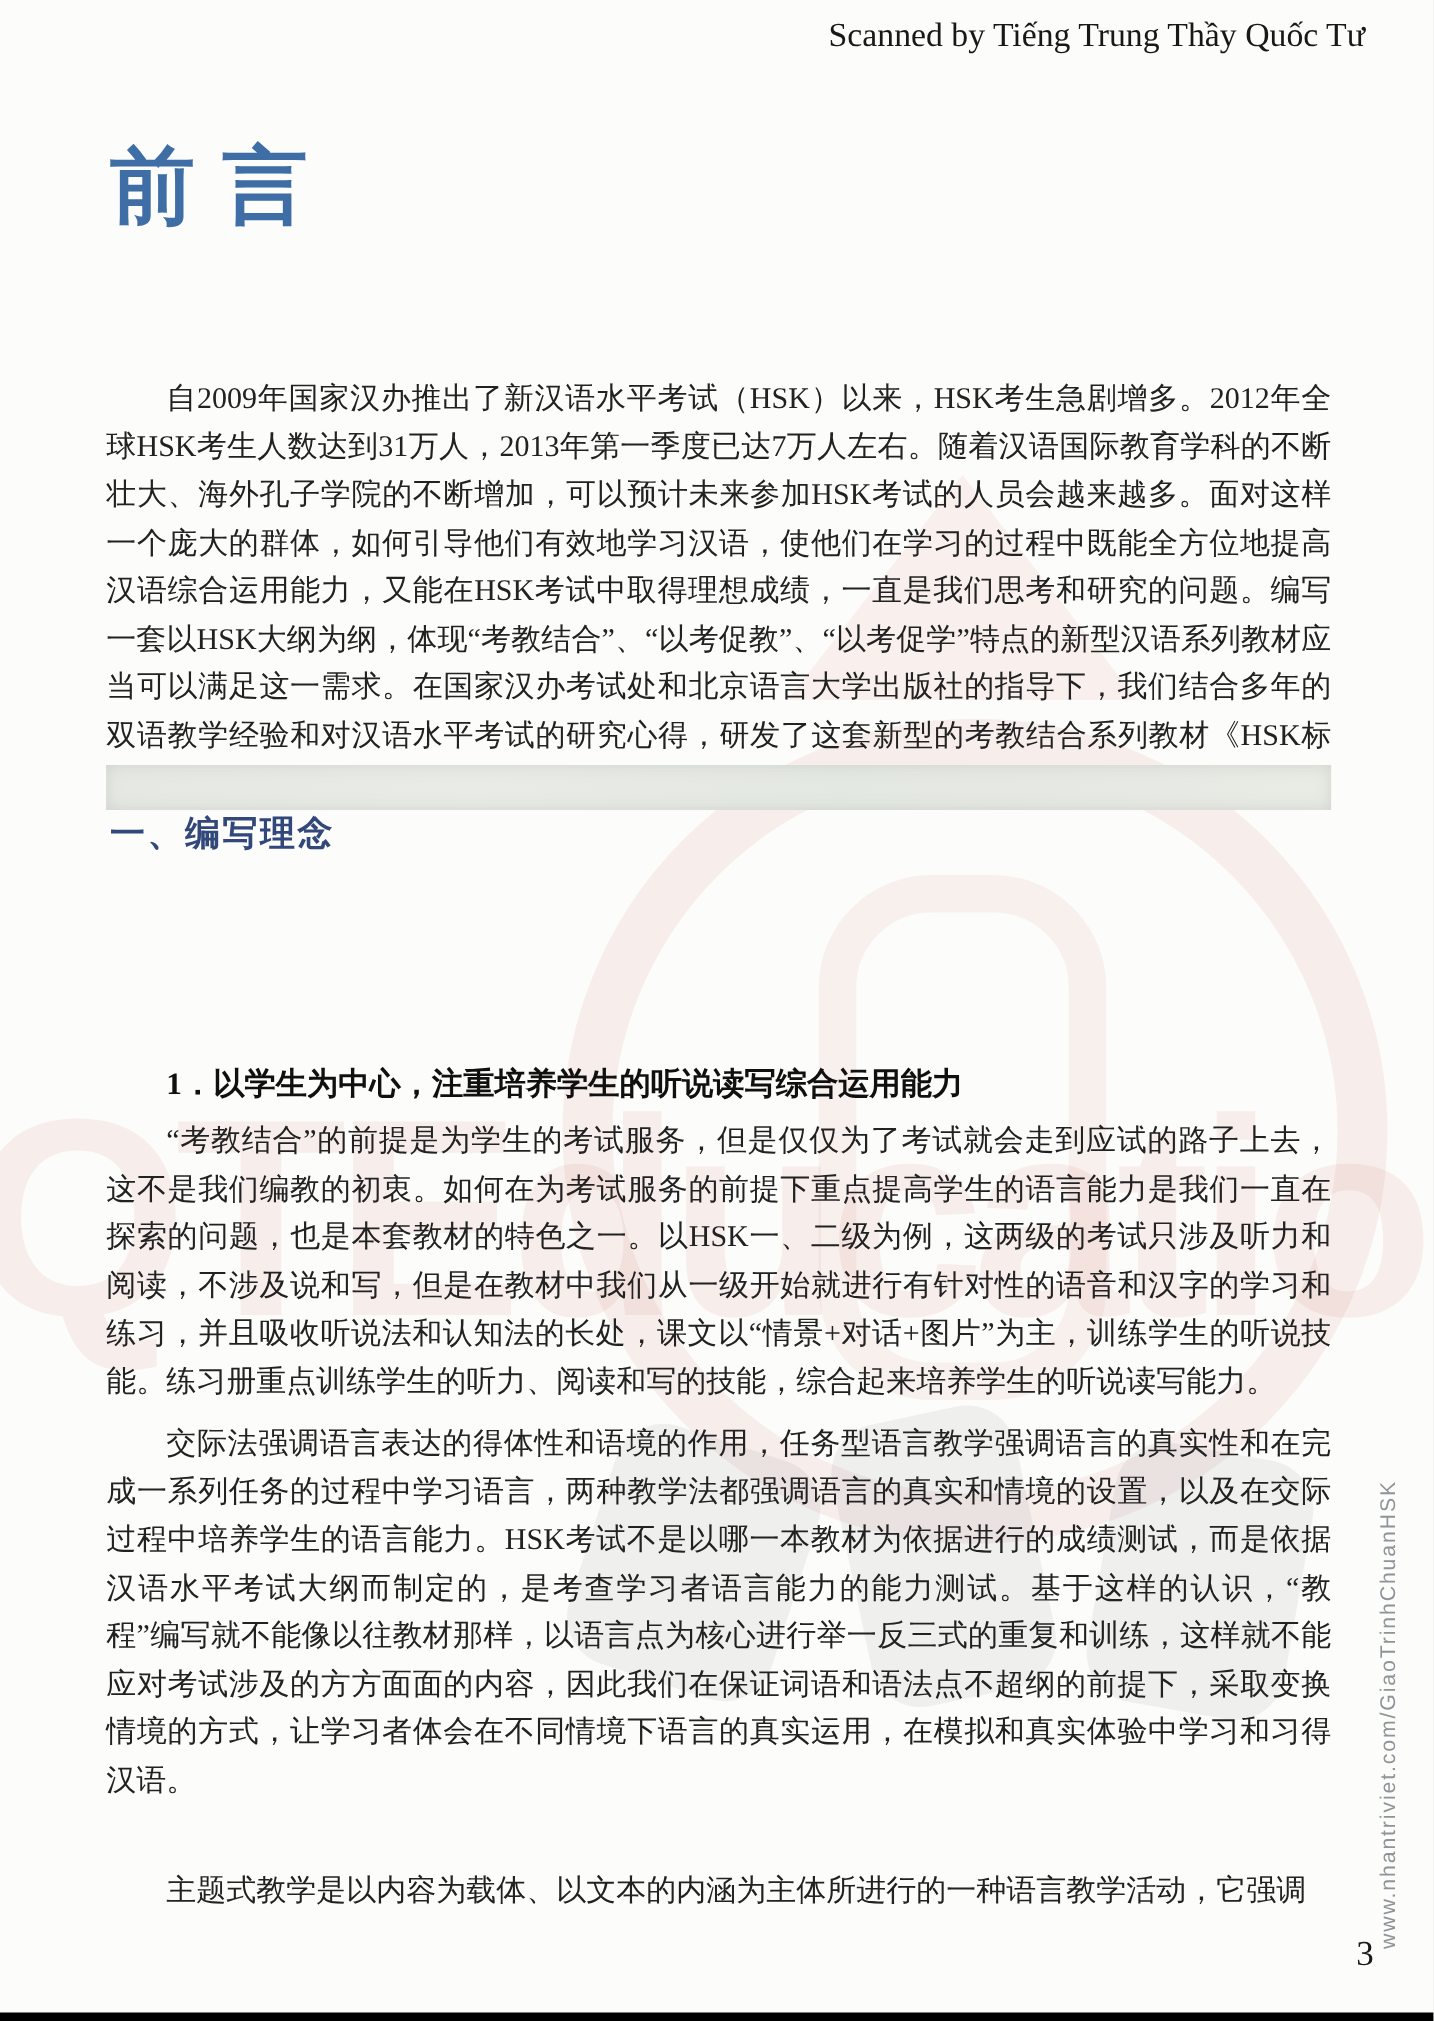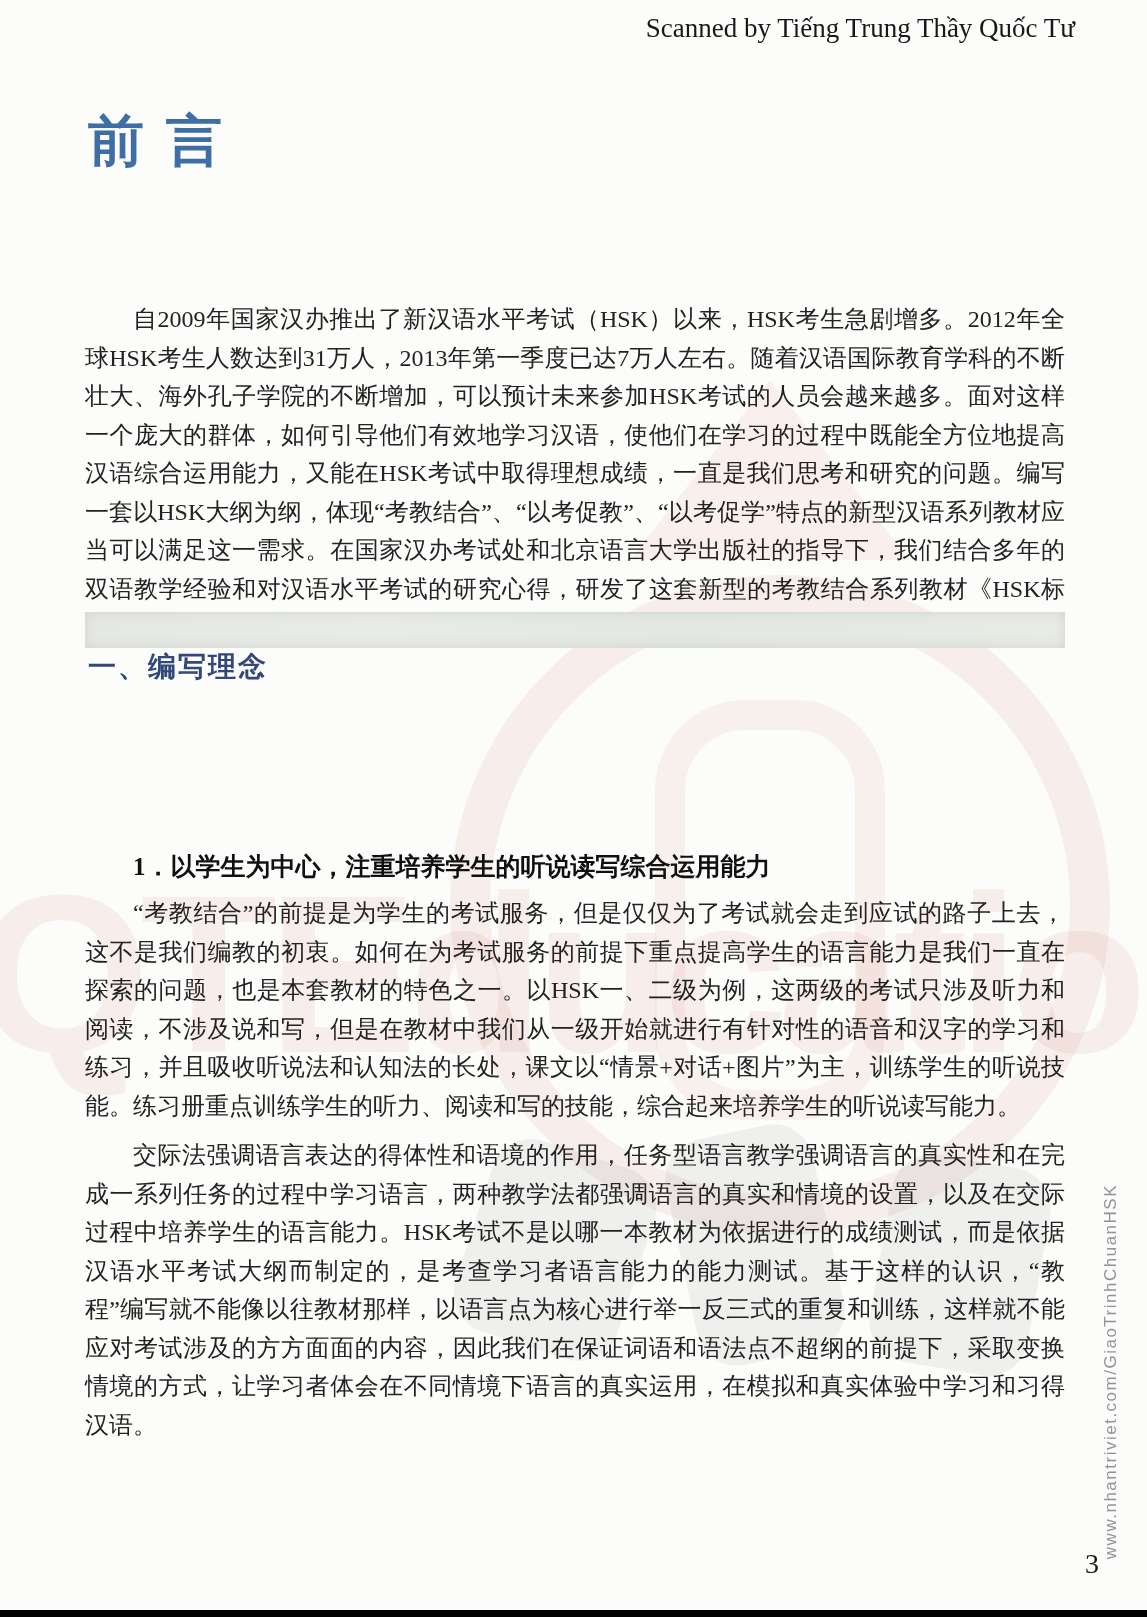--- a/index.html
+++ b/index.html
@@ -37,27 +37,27 @@
     color:rgba(210,105,100,0.10);
     white-space:nowrap;
   }
   .wm-stroke{background:rgba(130,130,130,0.10);border-radius:40px;}
   .wm-s1{left:470px;top:1150px;width:170px;height:200px;transform:rotate(18deg);}
   .wm-s2{left:680px;top:1130px;width:150px;height:230px;transform:rotate(-12deg);}
   .wm-s3{left:880px;top:1160px;width:160px;height:210px;transform:rotate(10deg);}
   
   .content{position:absolute;inset:0;z-index:1;}
   .scan-credit{
-    position:absolute;top:13px;right:72px;
+    position:absolute;top:13px;right:55px;
     font-size:27px;color:#181818;
   }
   .page-title{
     position:absolute;left:88px;top:104px;
     font-family:"Liberation Sans","DejaVu Sans",sans-serif;
-    font-size:56px;font-weight:700;letter-spacing:22px;
+    font-size:68px;font-weight:700;letter-spacing:22px;
     color:#3f6ea6;
   }
   .para{
     position:absolute;left:85px;width:980px;
     font-size:24px;line-height:38.5px;
     text-align:justify;text-justify:inter-ideograph;
     text-indent:2em;color:#222;margin-top:48px;
   }
   .p-intro{top:252px;}
   .band{
@@ -120,20 +120,21 @@
 
     <div class="band"></div>
     <div class="section-heading">一、编写理念</div>
 
 
     <div class="point-heading h-point1">1．以学生为中心，注重培养学生的听说读写综合运用能力</div>
     <div class="para p-point1">“考教结合”的前提是为学生的考试服务，但是仅仅为了考试就会走到应试的路子上去，这不是我们编教的初衷。如何在为考试服务的前提下重点提高学生的语言能力是我们一直在探索的问题，也是本套教材的特色之一。以HSK一、二级为例，这两级的考试只涉及听力和阅读，不涉及说和写，但是在教材中我们从一级开始就进行有针对性的语音和汉字的学习和练习，并且吸收听说法和认知法的长处，课文以“情景+对话+图片”为主，训练学生的听说技能。练习册重点训练学生的听力、阅读和写的技能，综合起来培养学生的听说读写能力。</div>
 
     <div class="para p-point2">交际法强调语言表达的得体性和语境的作用，任务型语言教学强调语言的真实性和在完成一系列任务的过程中学习语言，两种教学法都强调语言的真实和情境的设置，以及在交际过程中培养学生的语言能力。HSK考试不是以哪一本教材为依据进行的成绩测试，而是依据汉语水平考试大纲而制定的，是考查学习者语言能力的能力测试。基于这样的认识，“教程”编写就不能像以往教材那样，以语言点为核心进行举一反三式的重复和训练，这样就不能应对考试涉及的方方面面的内容，因此我们在保证词语和语法点不超纲的前提下，采取变换情境的方式，让学习者体会在不同情境下语言的真实运用，在模拟和真实体验中学习和习得汉语。</div>
 
+    <div class="para p-point3">主题式教学是以内容为载体、以文本的内涵为主体所进行的一种语言教学活动，它强调</div>
 
     <div class="side-url">www.nhantriviet.com/GiaoTrinhChuanHSK</div>
 
     <div class="page-number">3</div>
 
     <div class="bottom-bar"></div>
 
   </div>
 </div>
 

